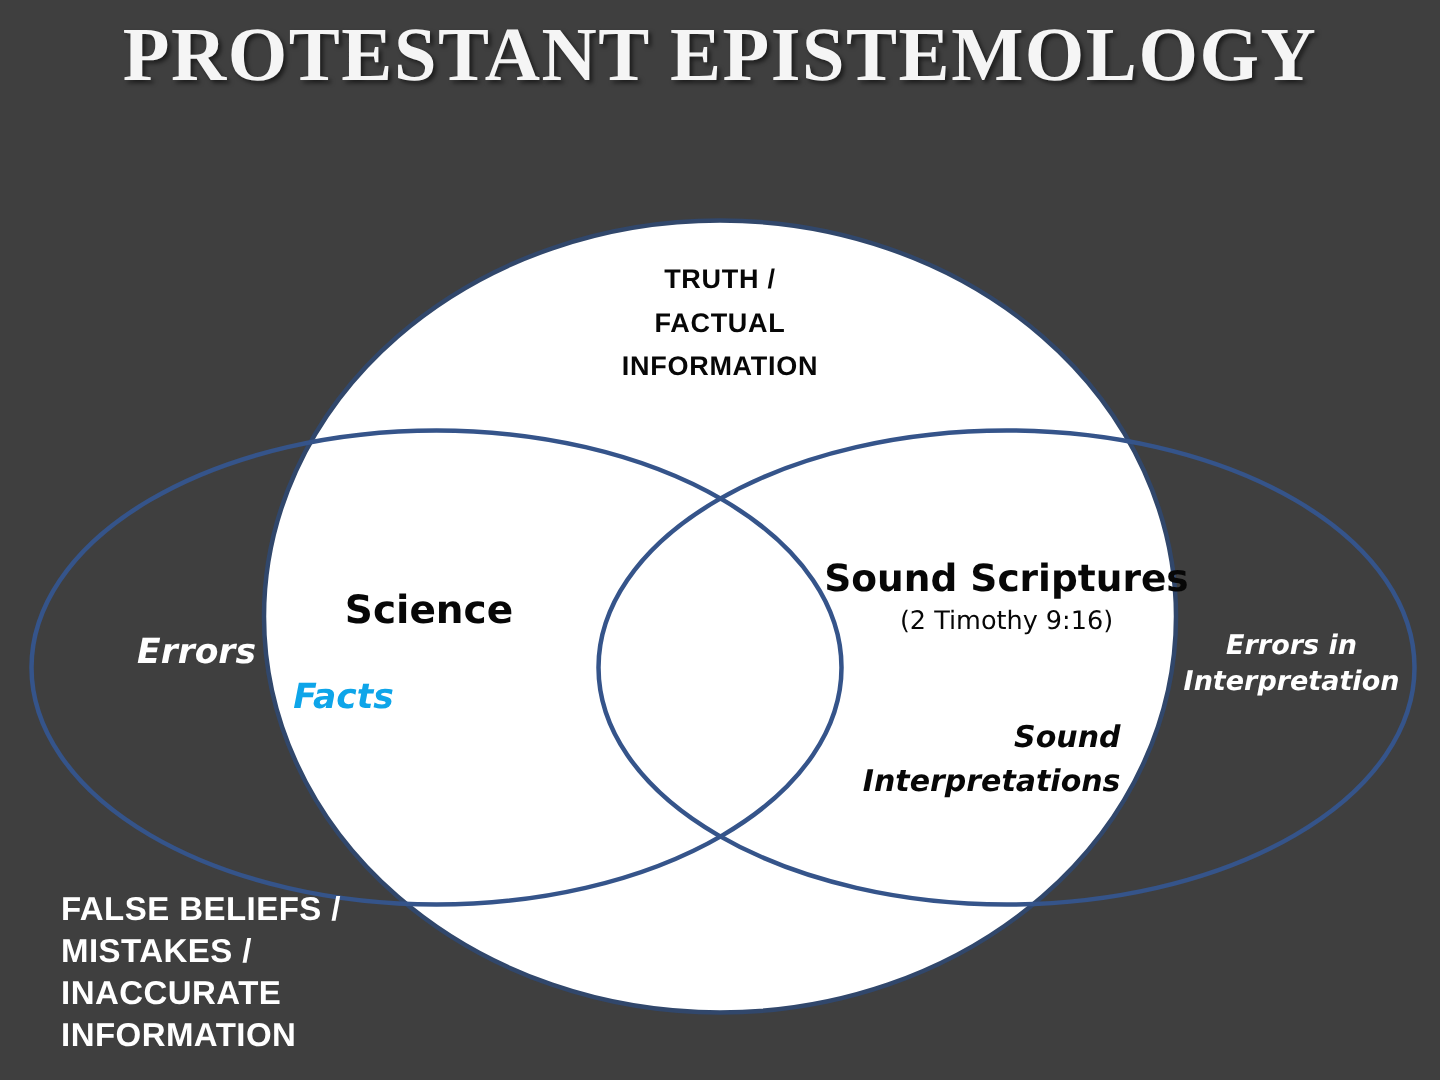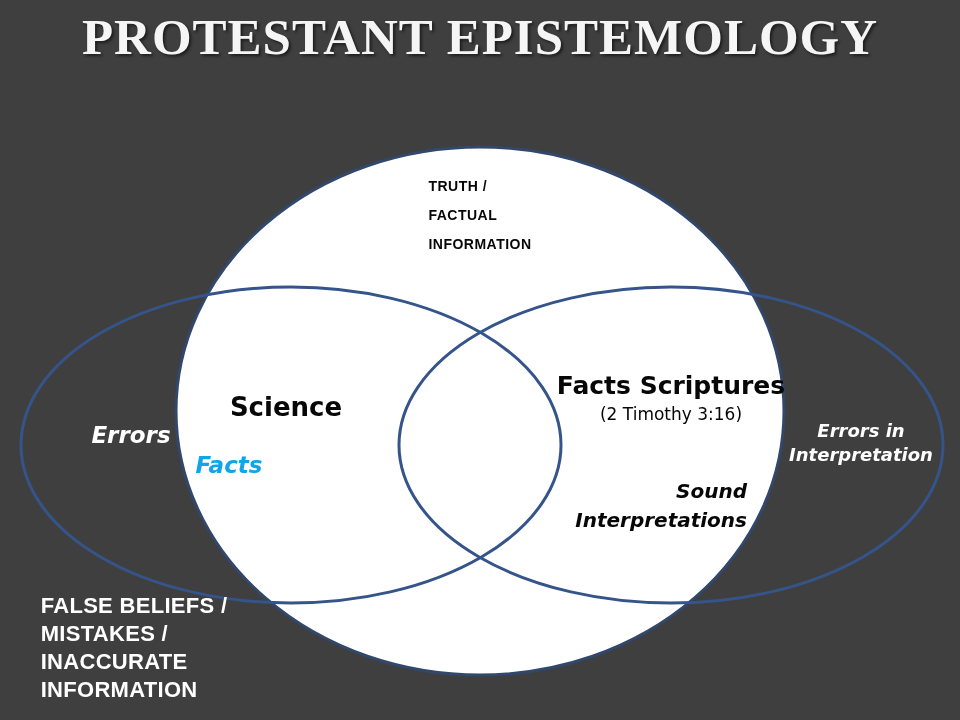--- a/index.html
+++ b/index.html
@@ -37,24 +37,24 @@
   }
   .label {
     position: absolute;
     white-space: pre-line;
     pointer-events: none;
   }
   .truth-label {
     left: 480px;
     top: 172px;
     transform: translateX(-50%);
-    text-align: left;
+    text-align: center;
     font-family: "Liberation Sans", sans-serif;
     font-weight: 700;
-    font-size: 14px;
+    font-size: 18px;
     line-height: 29px;
     letter-spacing: 0.5px;
     color: #070707;
   }
   .science-label {
     left: 286px;
     top: 372px;
     transform: translateX(-50%);
     font-family: "DejaVu Sans", sans-serif;
     font-weight: 700;
@@ -155,23 +155,23 @@
   <div class="label truth-label">TRUTH /
 FACTUAL
 INFORMATION</div>
 
   <div class="label science-label">Science</div>
 
   <div class="label facts-label">Facts</div>
 
   <div class="label errors-label">Errors</div>
 
-  <div class="label holy-label">Facts Scriptures</div>
+  <div class="label holy-label">Sound Scriptures</div>
 
-  <div class="label scripture-ref">(2 Timothy 3:16)</div>
+  <div class="label scripture-ref">(2 Timothy 9:16)</div>
 
   <div class="label errors-interp-label">Errors in
 Interpretation</div>
 
   <div class="label sound-label">Sound
 Interpretations</div>
 
   <div class="label false-beliefs-label">FALSE BELIEFS /
 MISTAKES /
 INACCURATE

